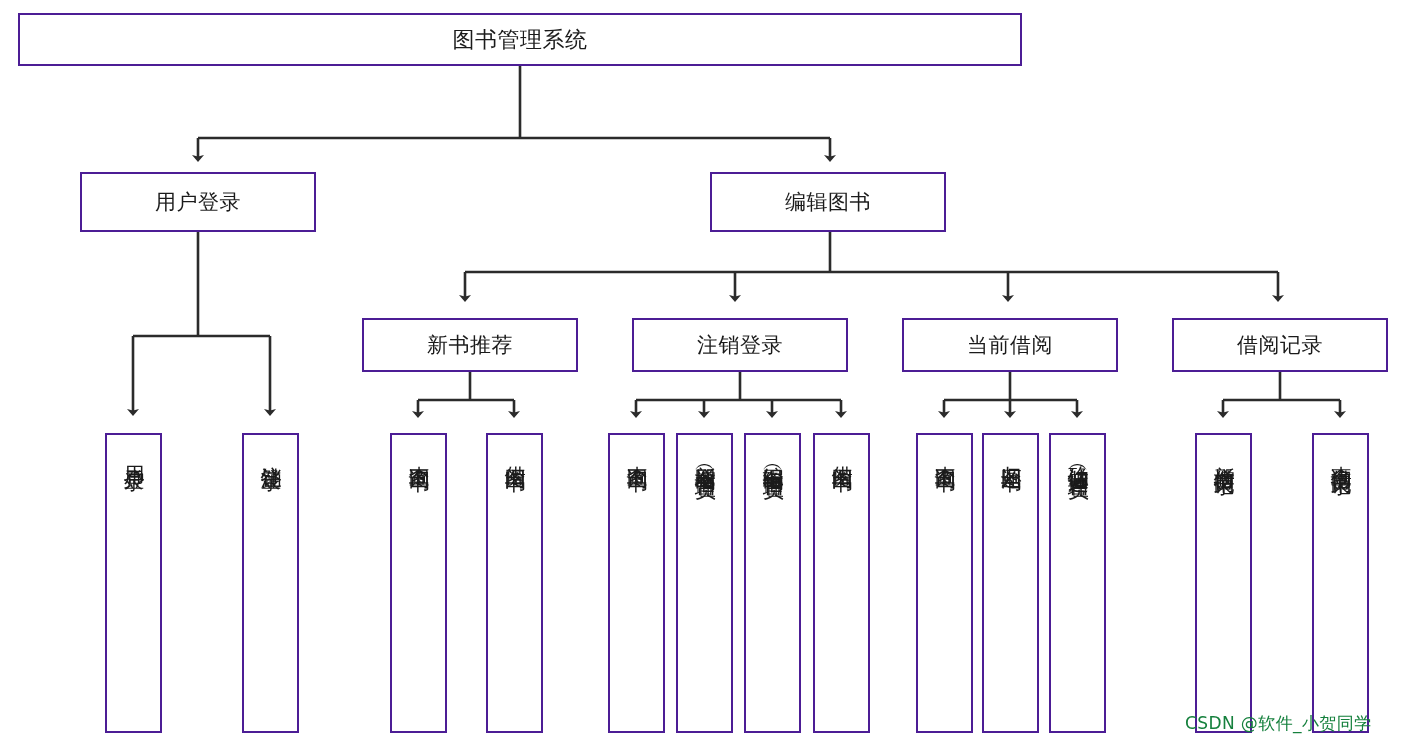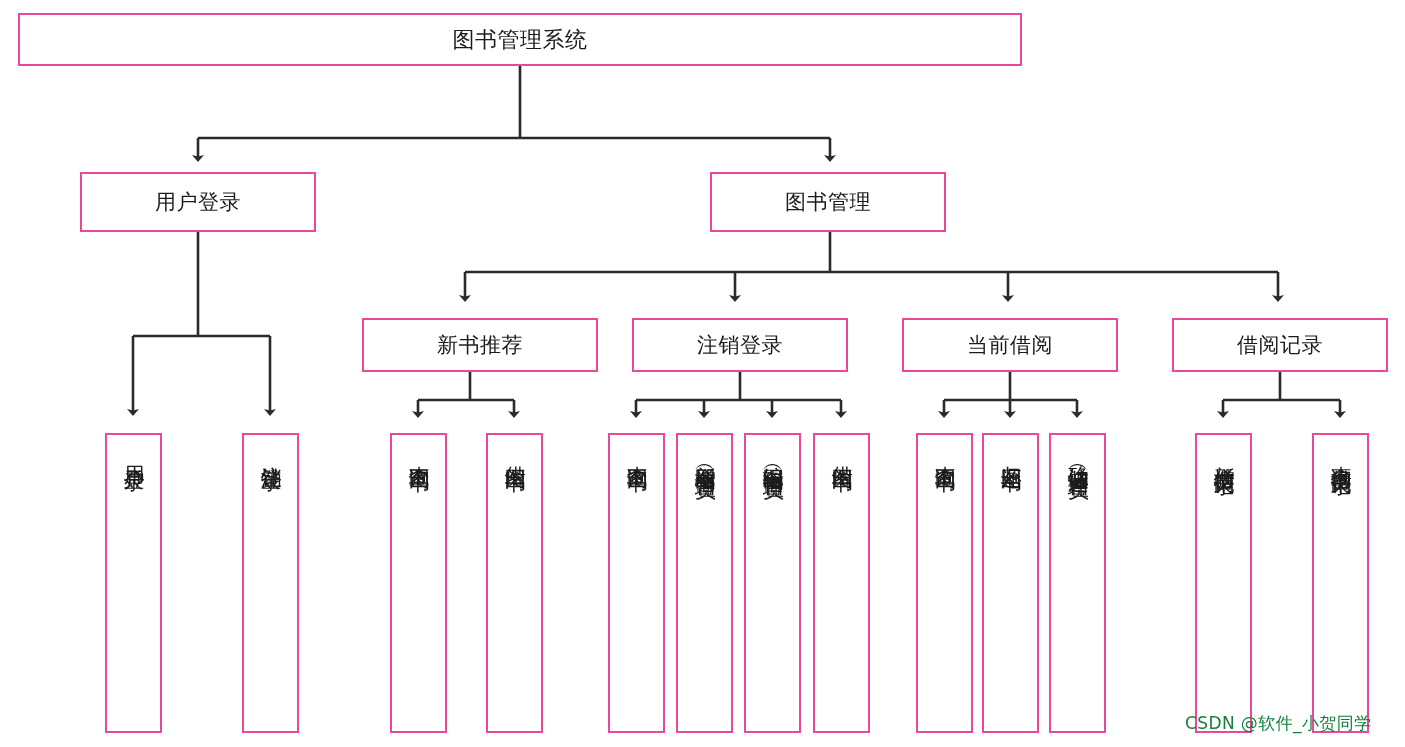--- a/index.html
+++ b/index.html
@@ -23,21 +23,21 @@
     left: 0;
     top: 0;
     width: 1405px;
     height: 747px;
     pointer-events: none;
   }
   .node {
     position: absolute;
     box-sizing: border-box;
     background: #ffffff;
-    border: 2px solid #ec4899;
+    border: 2px solid #4c1d95;
     display: flex;
     align-items: center;
     justify-content: center;
     color: #1b1b1b;
   }
   .node-label {
     display: block;
     text-align: center;
     line-height: 1.18;
     letter-spacing: 0.5px;
@@ -130,24 +130,24 @@
   </svg>
 
   <div class="node horiz root" style="left:18px; top:13px; width:1004px; height:53px;">
     <span class="node-label">图书管理系统</span>
   </div>
 
   <div class="node horiz" style="left:80px; top:172px; width:236px; height:60px;">
     <span class="node-label">用户登录</span>
   </div>
   <div class="node horiz" style="left:710px; top:172px; width:236px; height:60px;">
-    <span class="node-label">图书管理</span>
-  </div>
-
-  <div class="node horiz" style="left:362px; top:318px; width:236px; height:54px;">
+    <span class="node-label">编辑图书</span>
+  </div>
+
+  <div class="node horiz" style="left:362px; top:318px; width:216px; height:54px;">
     <span class="node-label">新书推荐</span>
   </div>
   <div class="node horiz" style="left:632px; top:318px; width:216px; height:54px;">
     <span class="node-label">注销登录</span>
   </div>
   <div class="node horiz" style="left:1172px; top:318px; width:216px; height:54px;">
     <span class="node-label">借阅记录</span>
   </div>
   <div class="node horiz" style="left:902px; top:318px; width:216px; height:54px;">
     <span class="node-label">当前借阅</span>

